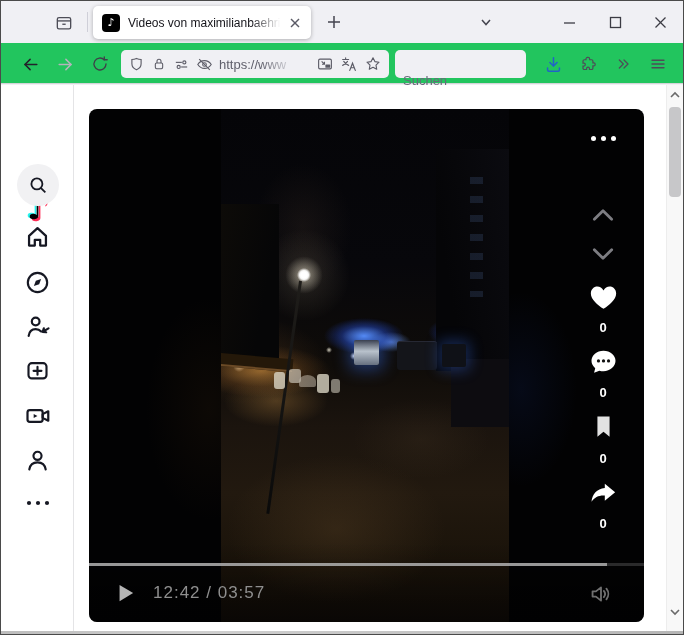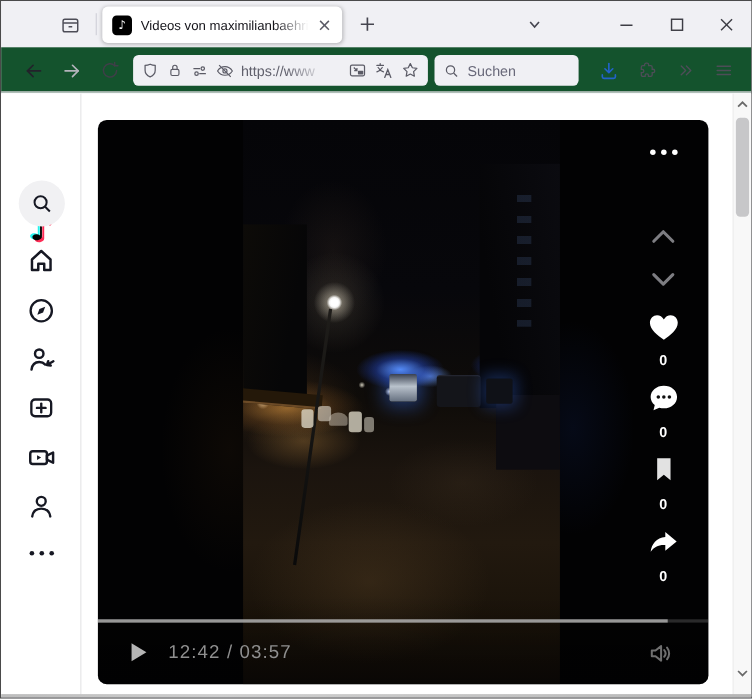--- a/index.html
+++ b/index.html
@@ -22,33 +22,33 @@
                -webkit-mask-image:linear-gradient(90deg,#000 78%,transparent 97%);
                mask-image:linear-gradient(90deg,#000 78%,transparent 97%); }
   .tab-close { width:20px; height:20px; color:#5b5b66; border-radius:3px; flex:0 0 20px; }
   .newtab { position:absolute; left:320px; top:9px; width:26px; height:24px; color:#45454f; }
   .tabs-chevron { position:absolute; left:472px; top:9px; width:26px; height:24px; color:#45454f; }
   .win-min  { position:absolute; left:554px; top:8px; width:28px; height:26px; color:#3c3c44; }
   .win-max  { position:absolute; left:600px; top:8px; width:28px; height:26px; color:#3c3c44; }
   .win-close{ position:absolute; left:645px; top:8px; width:28px; height:26px; color:#3c3c44; }
 
   
-  .navbar { position:absolute; left:0; top:42px; width:100%; height:41px; background:#14532d;
+  .navbar { position:absolute; left:0; top:42px; width:100%; height:41px; background:#22c55e;
             border-bottom:1px solid #d4d4d8; }
   .nav-back    { position:absolute; left:15px; top:7px; width:28px; height:28px; color:#23222b; border-radius:4px; }
   .nav-forward { position:absolute; left:50px; top:7px; width:28px; height:28px; color:#b4b4bc; }
   .nav-reload  { position:absolute; left:85px; top:7px; width:28px; height:28px; color:#3f3f48; }
   .urlbar { position:absolute; left:120px; top:7px; width:268px; height:28px; background:#f0f0f4;
             border-radius:5px; display:flex; align-items:center; padding:0 7px; gap:6px; color:#5b5b66; }
   .urlbar svg { flex:0 0 auto; }
   .url-text { flex:1; font-size:13px; color:#60606c; white-space:nowrap; overflow:hidden;
               -webkit-mask-image:linear-gradient(90deg,#000 45%,transparent 85%);
               mask-image:linear-gradient(90deg,#000 45%,transparent 85%); }
   .searchbar { position:absolute; left:394px; top:7px; width:131px; height:28px; background:#f0f0f4;
-               border-radius:5px; display:flex; align-items:center; padding:0 8px; gap:7px; color:#5b5b66; }
+               border-radius:5px; display:flex; padding:0 8px; gap:23px; color:#5b5b66;flex-direction:column; }
   .search-text { font-size:13px; color:#69697a; }
   .nav-download { position:absolute; left:538px; top:7px; width:28px; height:28px; color:#2262c9; }
   .nav-ext      { position:absolute; left:574px; top:7px; width:28px; height:28px; color:#4d4d57; }
   .nav-more     { position:absolute; left:609px; top:7px; width:28px; height:28px; color:#4d4d57; }
   .nav-menu     { position:absolute; left:642px; top:7px; width:30px; height:28px; color:#4d4d57; }
 
   
   .content { position:absolute; left:0; top:84px; width:682px; height:548px; background:#ffffff; }
 
   .sidebar { position:absolute; left:0; top:0; width:73px; height:100%; background:#fff; border-right:1px solid #e4e4e6; }

